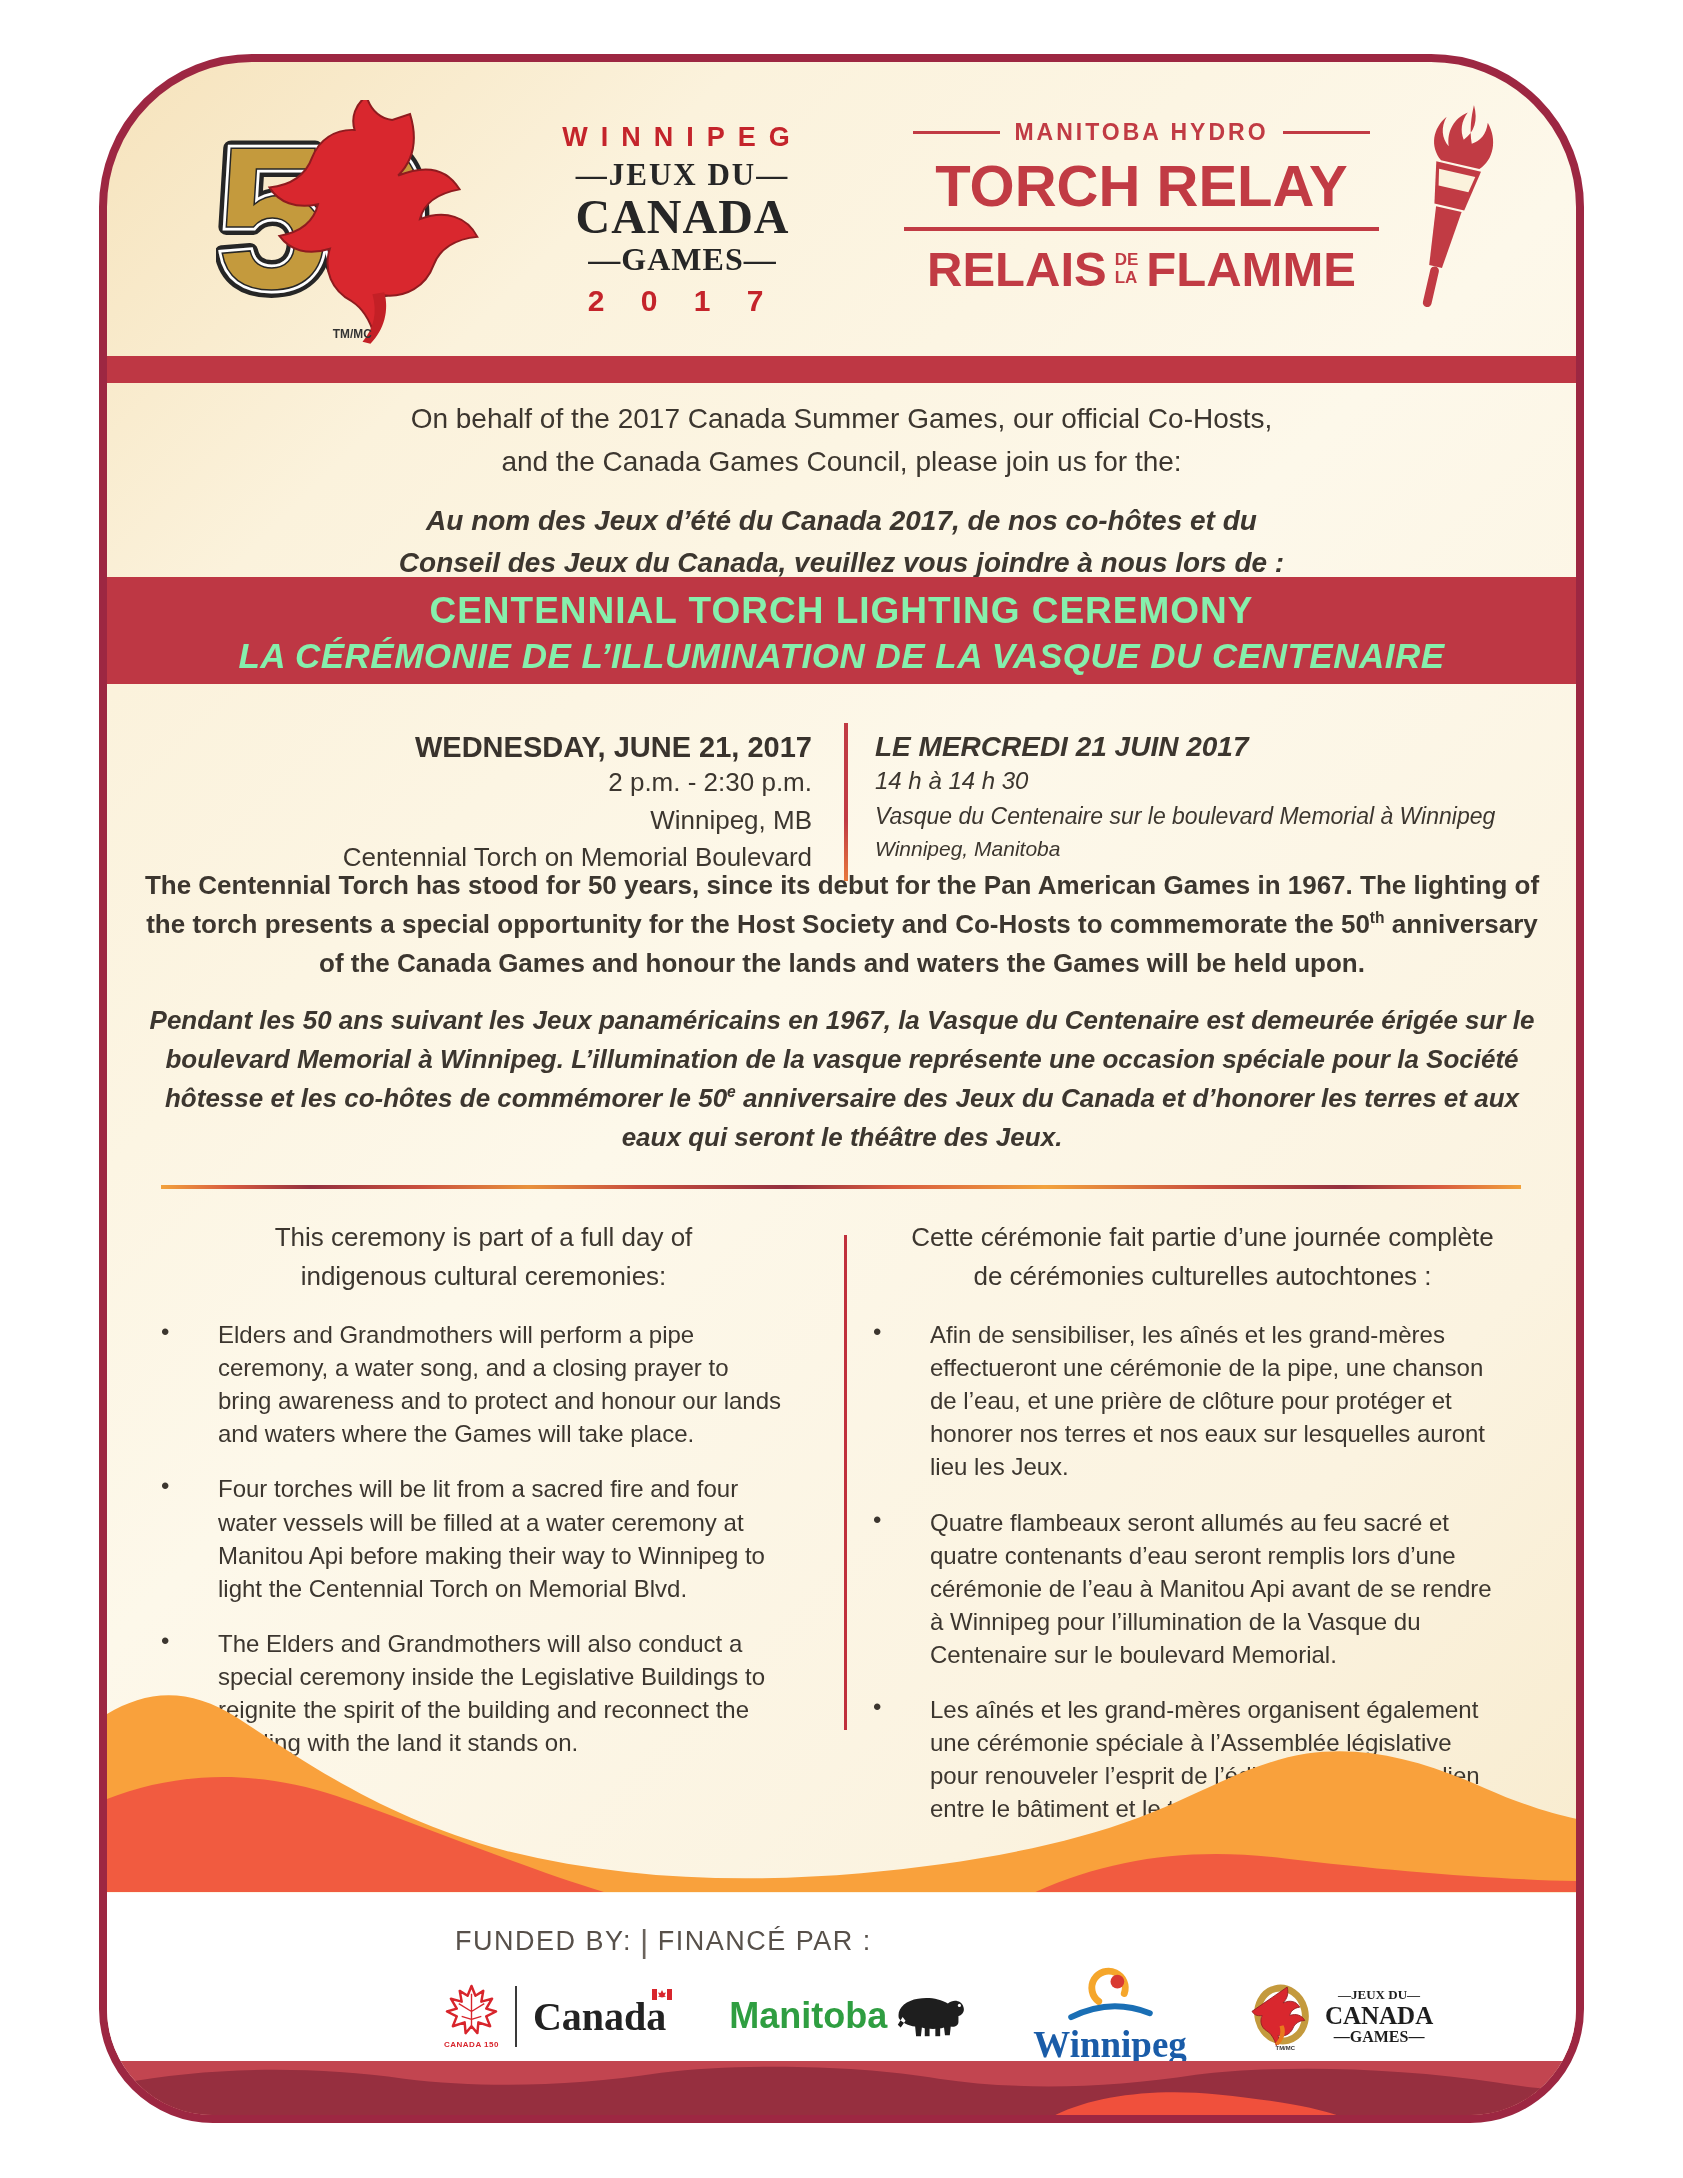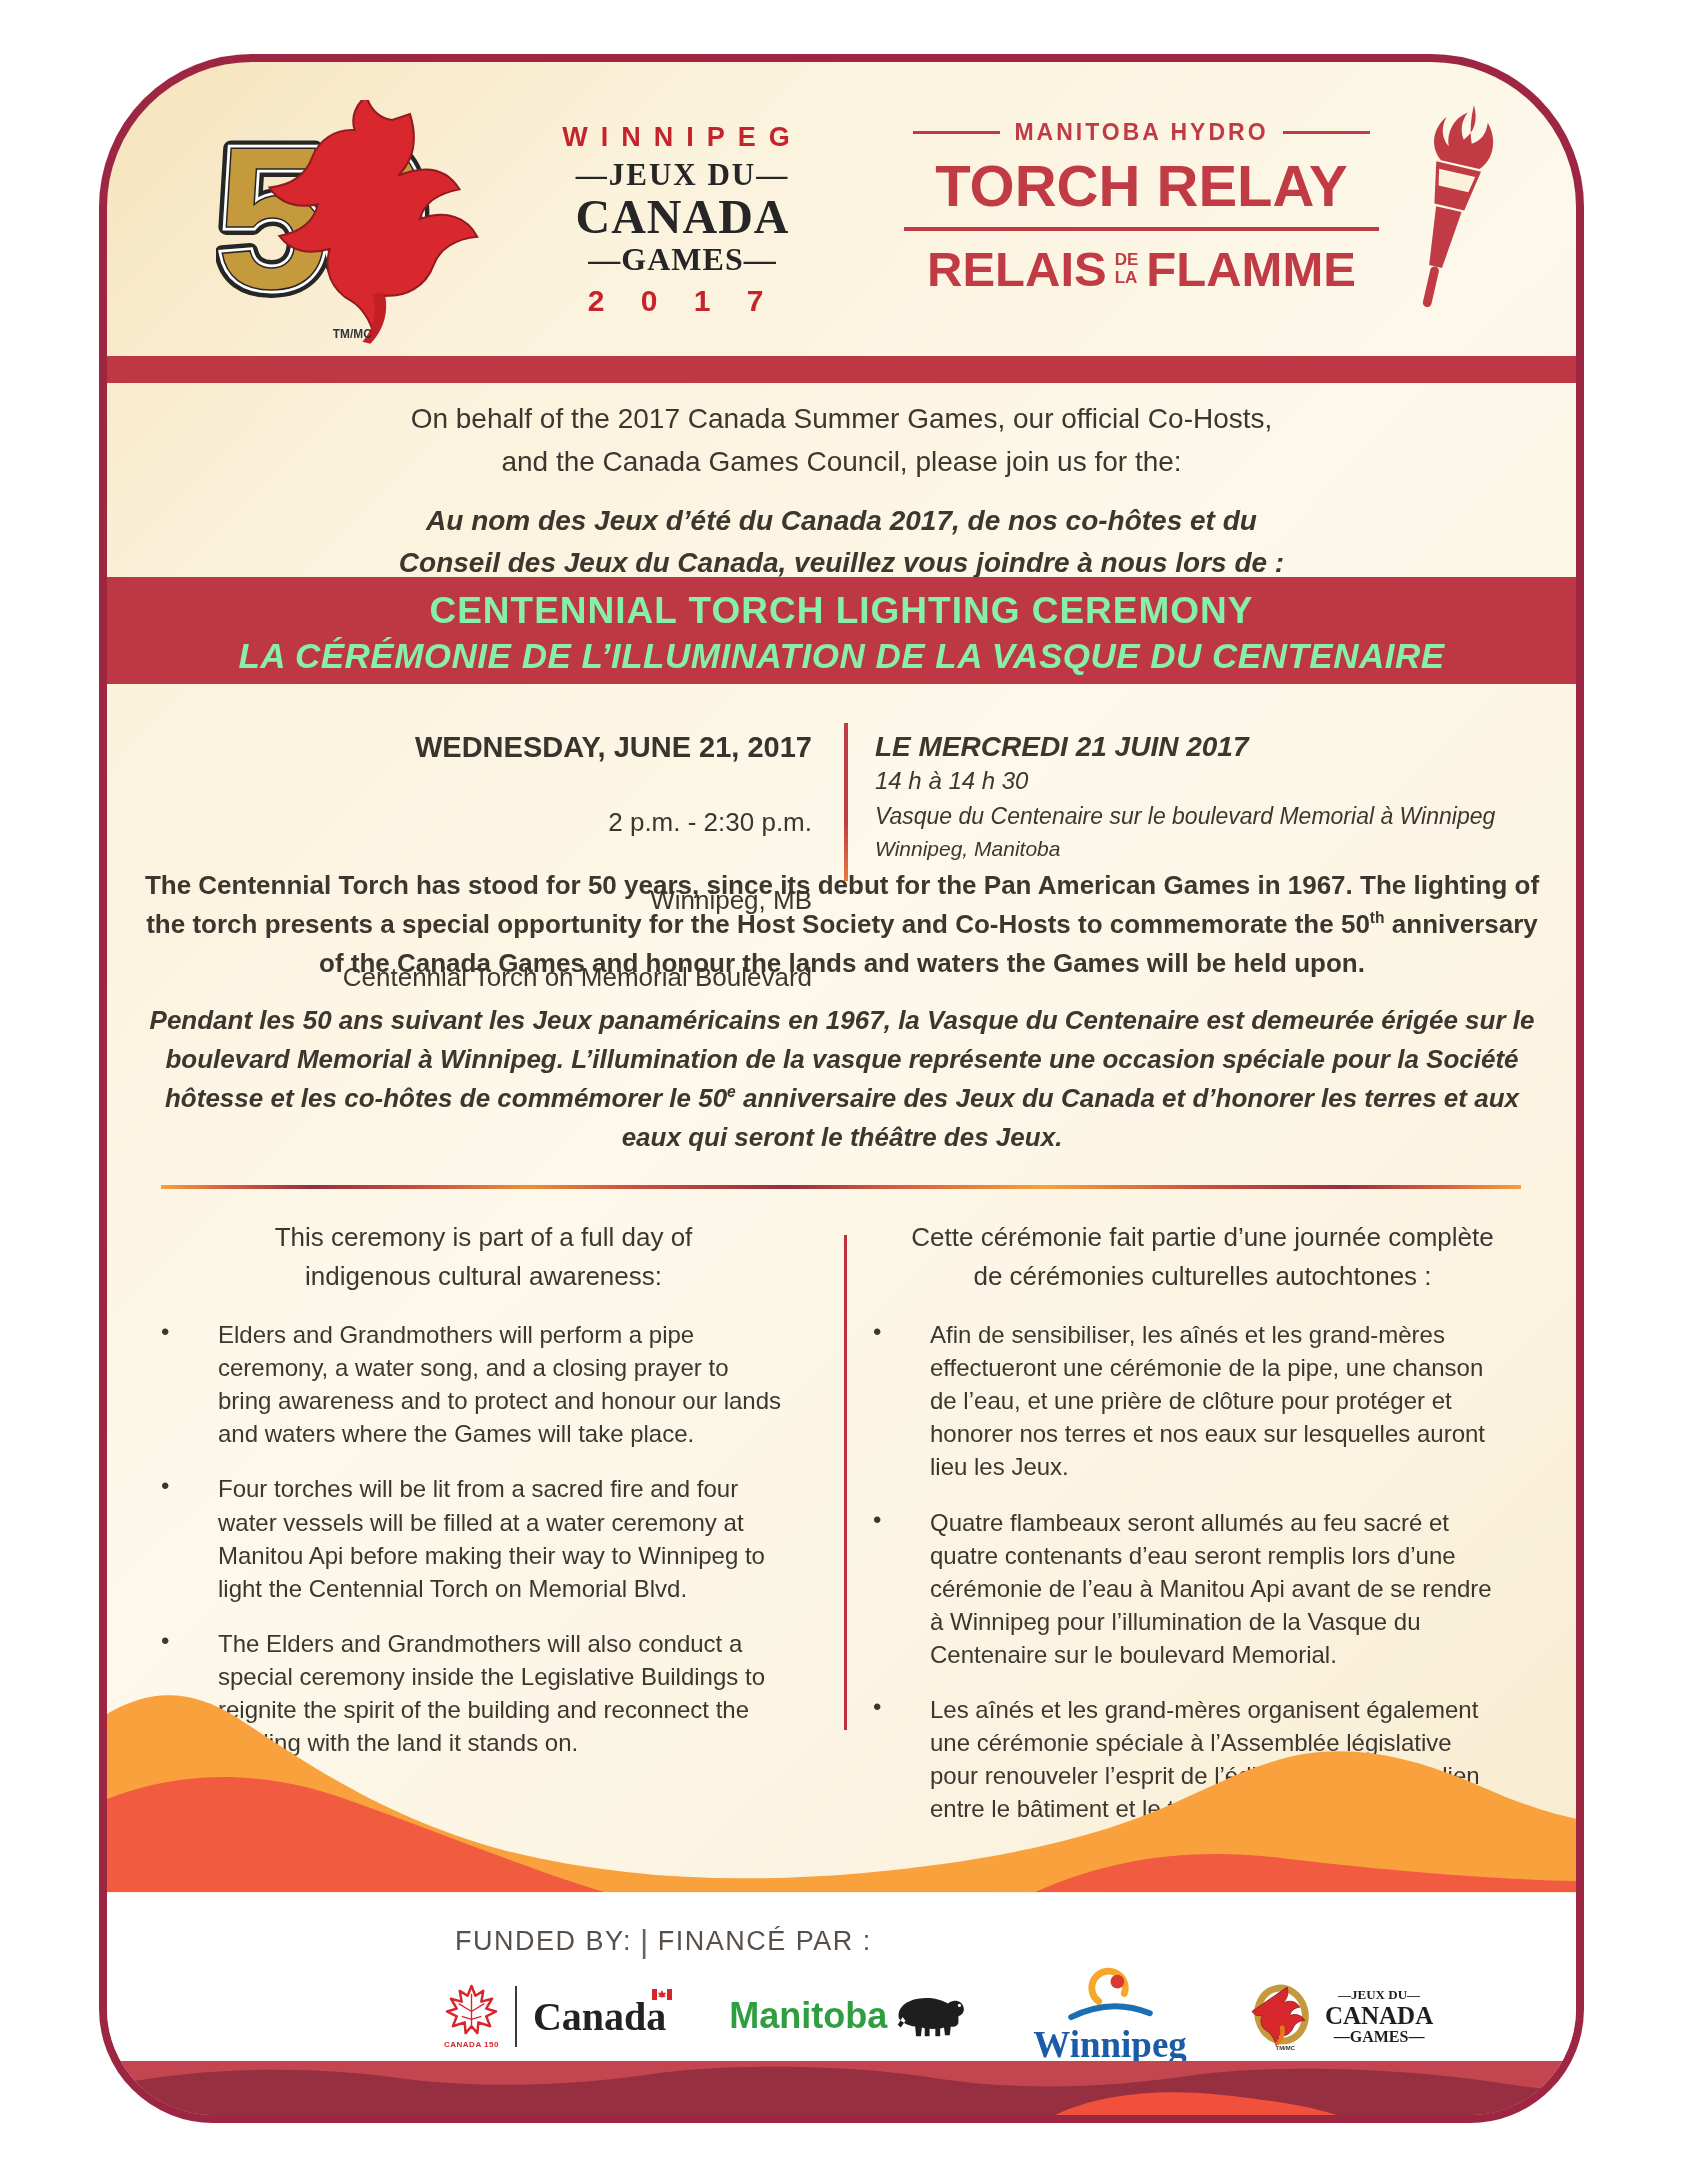--- a/index.html
+++ b/index.html
@@ -44,21 +44,21 @@
   .banner { position:absolute; left:0; top:515px; width:100%; height:107px; background:#BE3744;
             color:#86efac; text-align:center; padding-top:13px; }
   .banner-en { font-size:37px; font-weight:bold; letter-spacing:1px; }
   .banner-fr { font-size:35px; font-weight:bold; font-style:italic; letter-spacing:0.5px; margin-top:4px;}
 
   
   .details { position:absolute; left:0; top:661px; width:100%; height:158px; }
   .det-en { position:absolute; left:0; top:8px; width:705px; text-align:right; }
   .det-fr { position:absolute; left:768px; top:8px; width:683px; text-align:left; font-style:italic; }
   .det-date-en { font-size:29px; font-weight:bold; color:#39332D; }
-  .det-line-en { font-size:26px; line-height:1.45;margin-top:40px; }
+  .det-line-en { font-size:26px; line-height:1.45; }
   .det-date-fr { font-size:28px; font-weight:bold; }
   .det-time-fr { font-size:24px; line-height:1.5; }
   .det-place-fr { font-size:23px; line-height:1.5; }
   .det-city-fr { font-size:21px; line-height:1.4; }
   .det-divider { position:absolute; left:737px; top:0px; width:4px; height:158px;
                  background:linear-gradient(180deg,#C13B44 0%,#C13B44 62%,#E8793C 100%); }
 
   
   .para { position:absolute; left:32px; width:1406px; text-align:center; font-size:26px; line-height:1.5; }
   .para-en { top:804px;font-weight:bold; }
@@ -194,21 +194,21 @@
   </div>
   <div class="para para-fr">
     <span>Pendant les 50 ans suivant les Jeux panaméricains en 1967, la Vasque du Centenaire est demeurée érigée sur le boulevard Memorial à Winnipeg. L’illumination de la vasque représente une occasion spéciale pour la Société hôtesse et les co-hôtes de commémorer le 50</span><sup>e</sup><span> anniversaire des Jeux du Canada et d’honorer les terres et aux eaux qui seront le théâtre des Jeux.</span>
   </div>
 
   <div class="sec-divider"></div>
 
   <div class="col col-en">
     <div class="col-head">
       <div>This ceremony is part of a full day of</div>
-      <div>indigenous cultural awareness:</div>
+      <div>indigenous cultural ceremonies:</div>
     </div>
     <div class="bullets">
       <div class="bullet">
         <span class="bullet-mark">•</span>
         <span class="bullet-text">Elders and Grandmothers will perform a pipe ceremony, a water song, and a closing prayer to bring awareness and to protect and honour our lands and waters where the Games will take place.</span>
       </div>
       <div class="bullet">
         <span class="bullet-mark">•</span>
         <span class="bullet-text">Four torches will be lit from a sacred fire and four water vessels will be filled at a water ceremony at Manitou Api before making their way to Winnipeg to light the Centennial Torch on Memorial Blvd.</span>
       </div>

